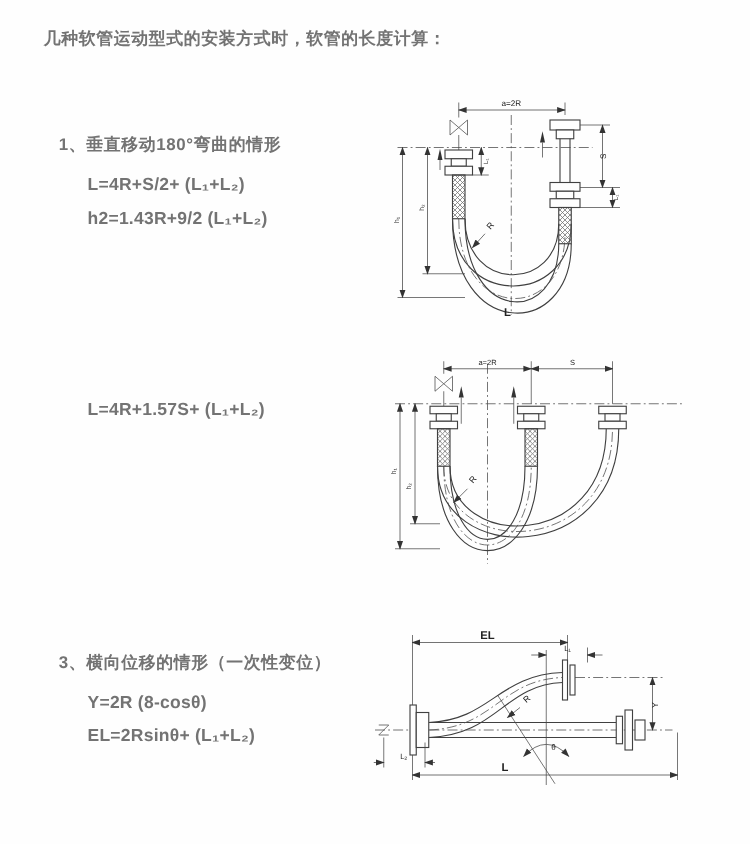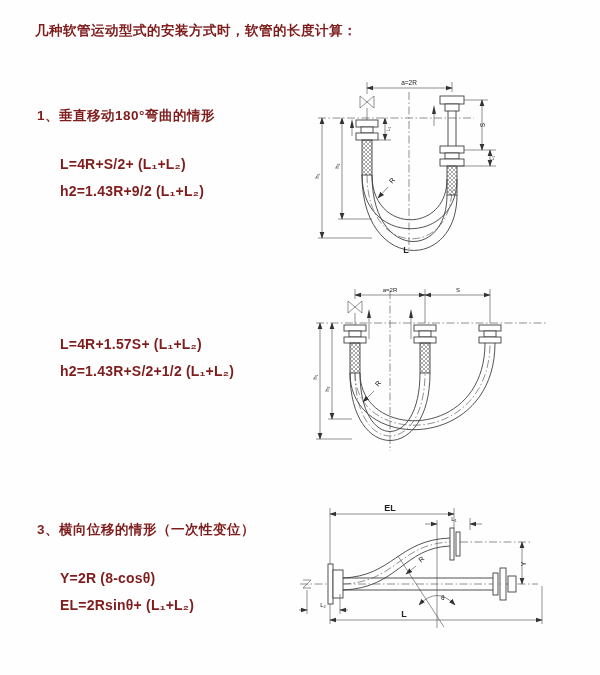--- a/index.html
+++ b/index.html
@@ -1,21 +1,21 @@
 <!DOCTYPE html>
 <html><head>
 <meta charset="utf-8">
 <style>
   html,body{margin:0;padding:0;background:#ffffff;}
   .page{position:relative;width:600px;height:675px;background:#fefefe;overflow:hidden;
-        font-family:"Liberation Sans","DejaVu Sans",sans-serif;color:#7f1d1d;}
+        font-family:"Liberation Sans","DejaVu Sans",sans-serif;color:#737373;}
   .doc-title{position:absolute;left:35px;top:22px;font-size:13.5px;font-weight:bold;letter-spacing:0.5px;white-space:nowrap;}
-  .section{position:absolute;left:37px;}
+  .section{position:absolute;left:47px;}
   .sec-heading{font-size:13.5px;font-weight:bold;letter-spacing:0.5px;white-space:nowrap;line-height:18px;}
-  .formulas{margin:26px 0 0 23px;}
+  .formulas{margin:9px 0 0 23px;}
   .formula{font-size:14px;font-weight:bold;line-height:26.5px;white-space:nowrap;letter-spacing:0.2px;}
   .diag{position:absolute;}
   
   .ln{stroke:#404040;stroke-width:0.9;fill:none;}
   .thin{stroke:#4a4a4a;stroke-width:0.6;fill:none;}
   .cl{stroke:#555;stroke-width:0.65;fill:none;stroke-dasharray:8 2.5 1.5 2.5;}
   .dim{stroke:#444;stroke-width:0.6;fill:none;}
   .fl{fill:#fefefe;stroke:#404040;stroke-width:0.9;}
   .braid{fill:url(#braid);stroke:#404040;stroke-width:0.9;}
   .lbl{fill:#222;font-family:"Liberation Sans","DejaVu Sans",sans-serif;}
@@ -43,21 +43,20 @@
     <div class="sec-heading">1、垂直移动180°弯曲的情形</div>
     <div class="formulas">
       <div class="formula">L=4R+S/2+ (L₁+L₂)</div>
       <div class="formula">h2=1.43R+9/2 (L₁+L₂)</div>
     </div>
   </div>
 
   <div class="section" style="top:305px">
     <div class="formulas">
       <div class="formula">L=4R+1.57S+ (L₁+L₂)</div>
-      <div class="formula">h2=1.43R+S/2+1/2 (L₁+L₂)</div>
     </div>
   </div>
 
   <div class="section" style="top:521px">
     <div class="sec-heading">3、横向位移的情形（一次性变位）</div>
     <div class="formulas">
       <div class="formula">Y=2R (8-cosθ)</div>
       <div class="formula">EL=2Rsinθ+ (L₁+L₂)</div>
     </div>
   </div>

